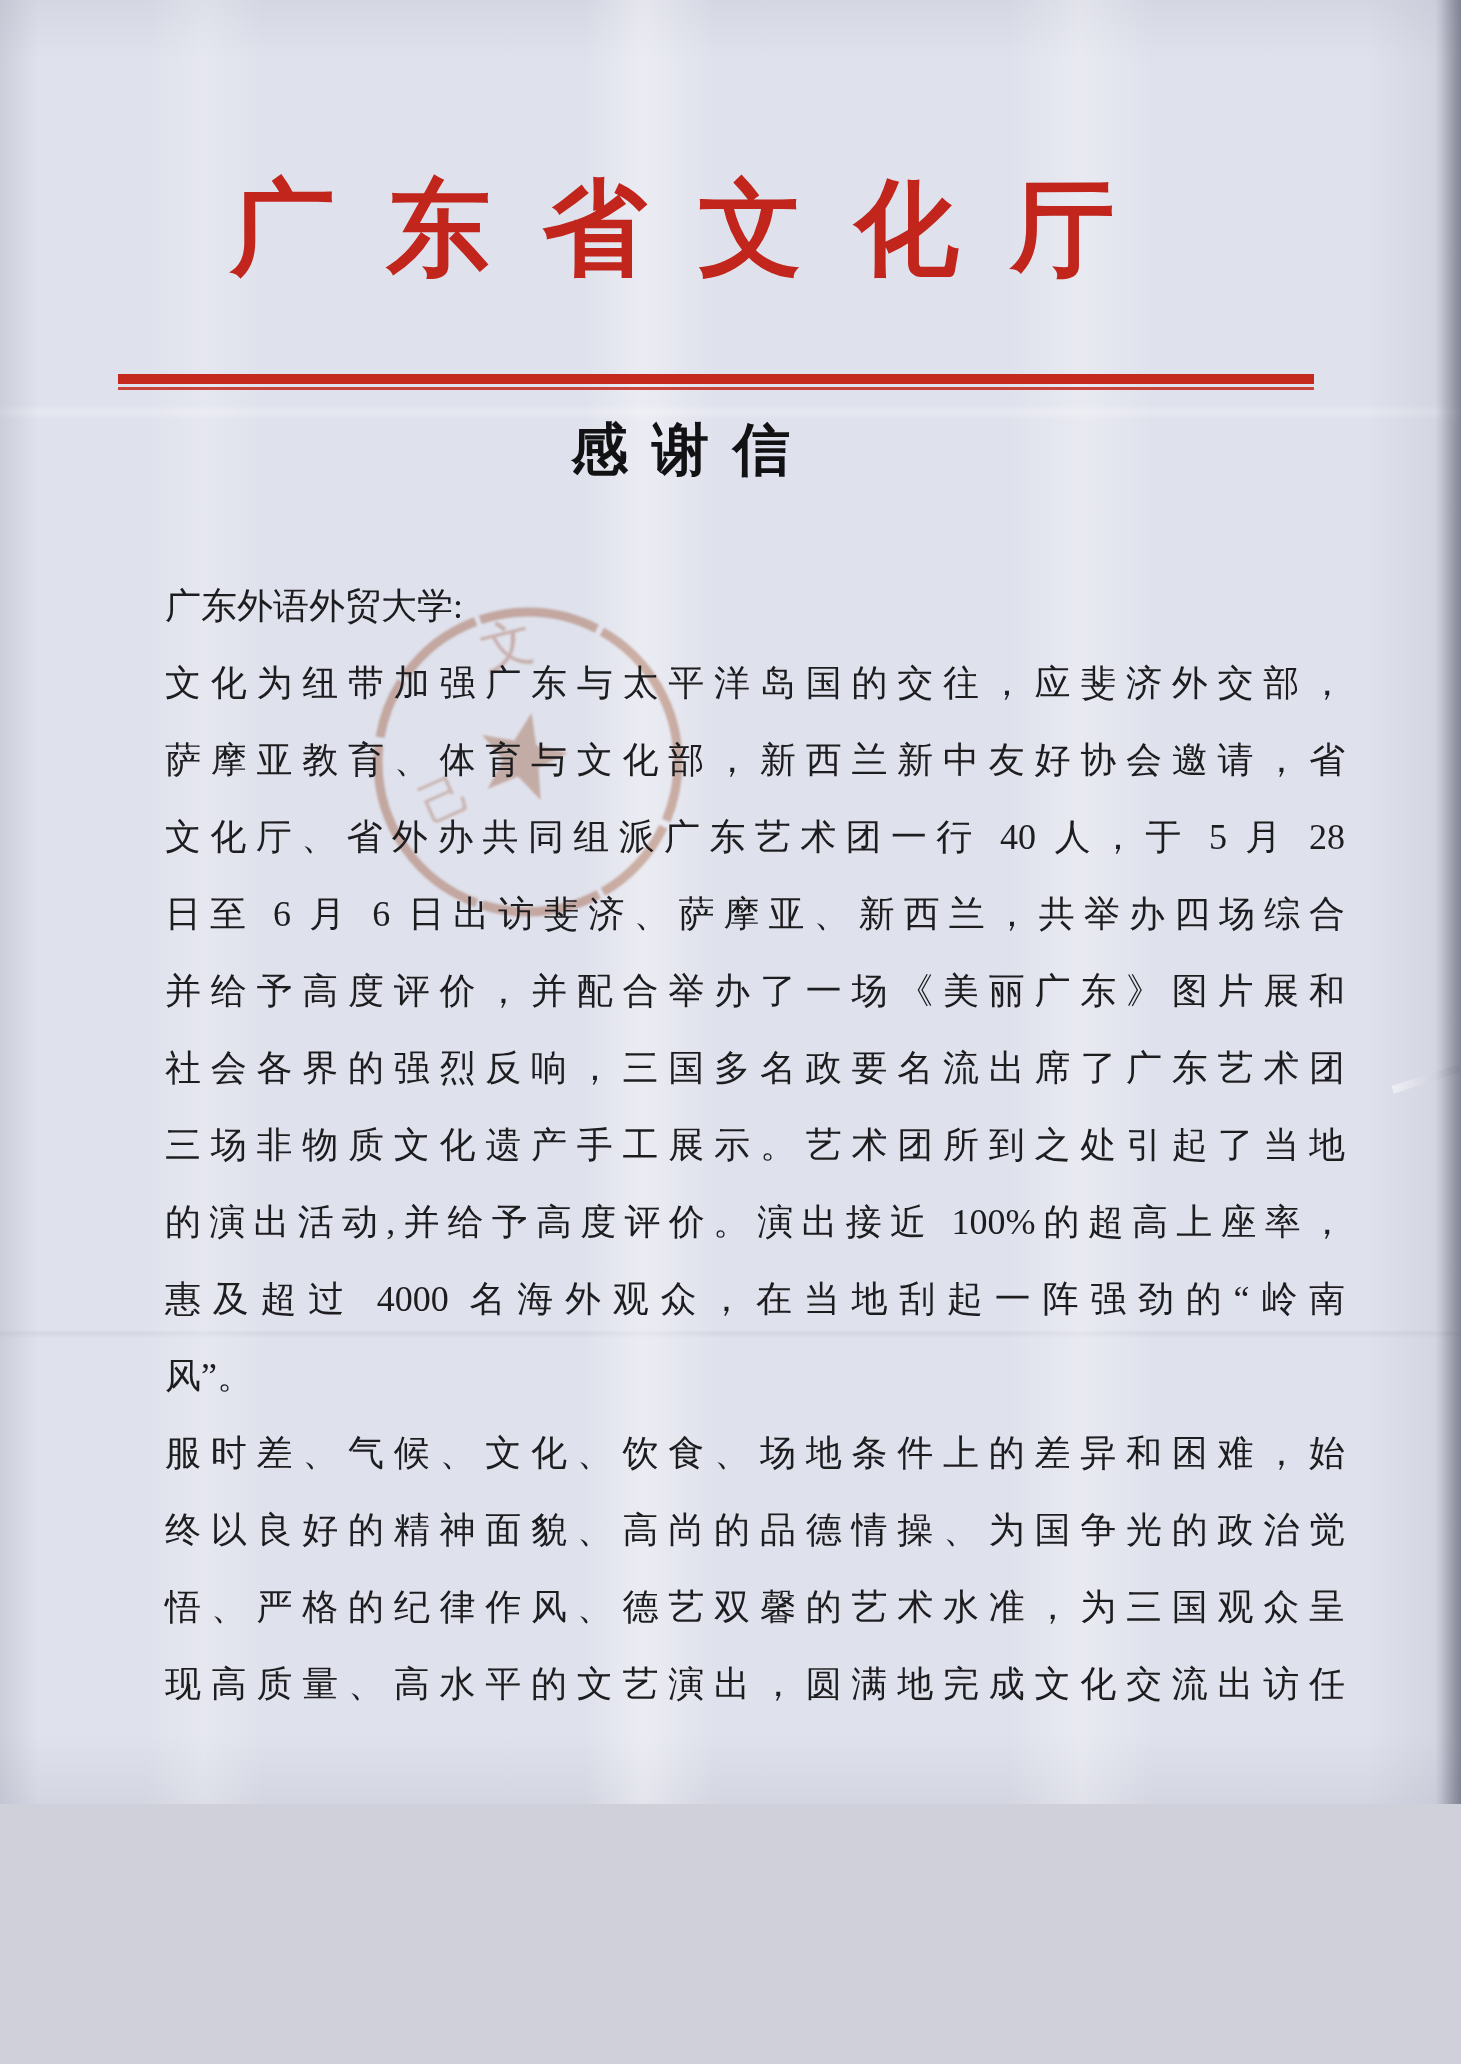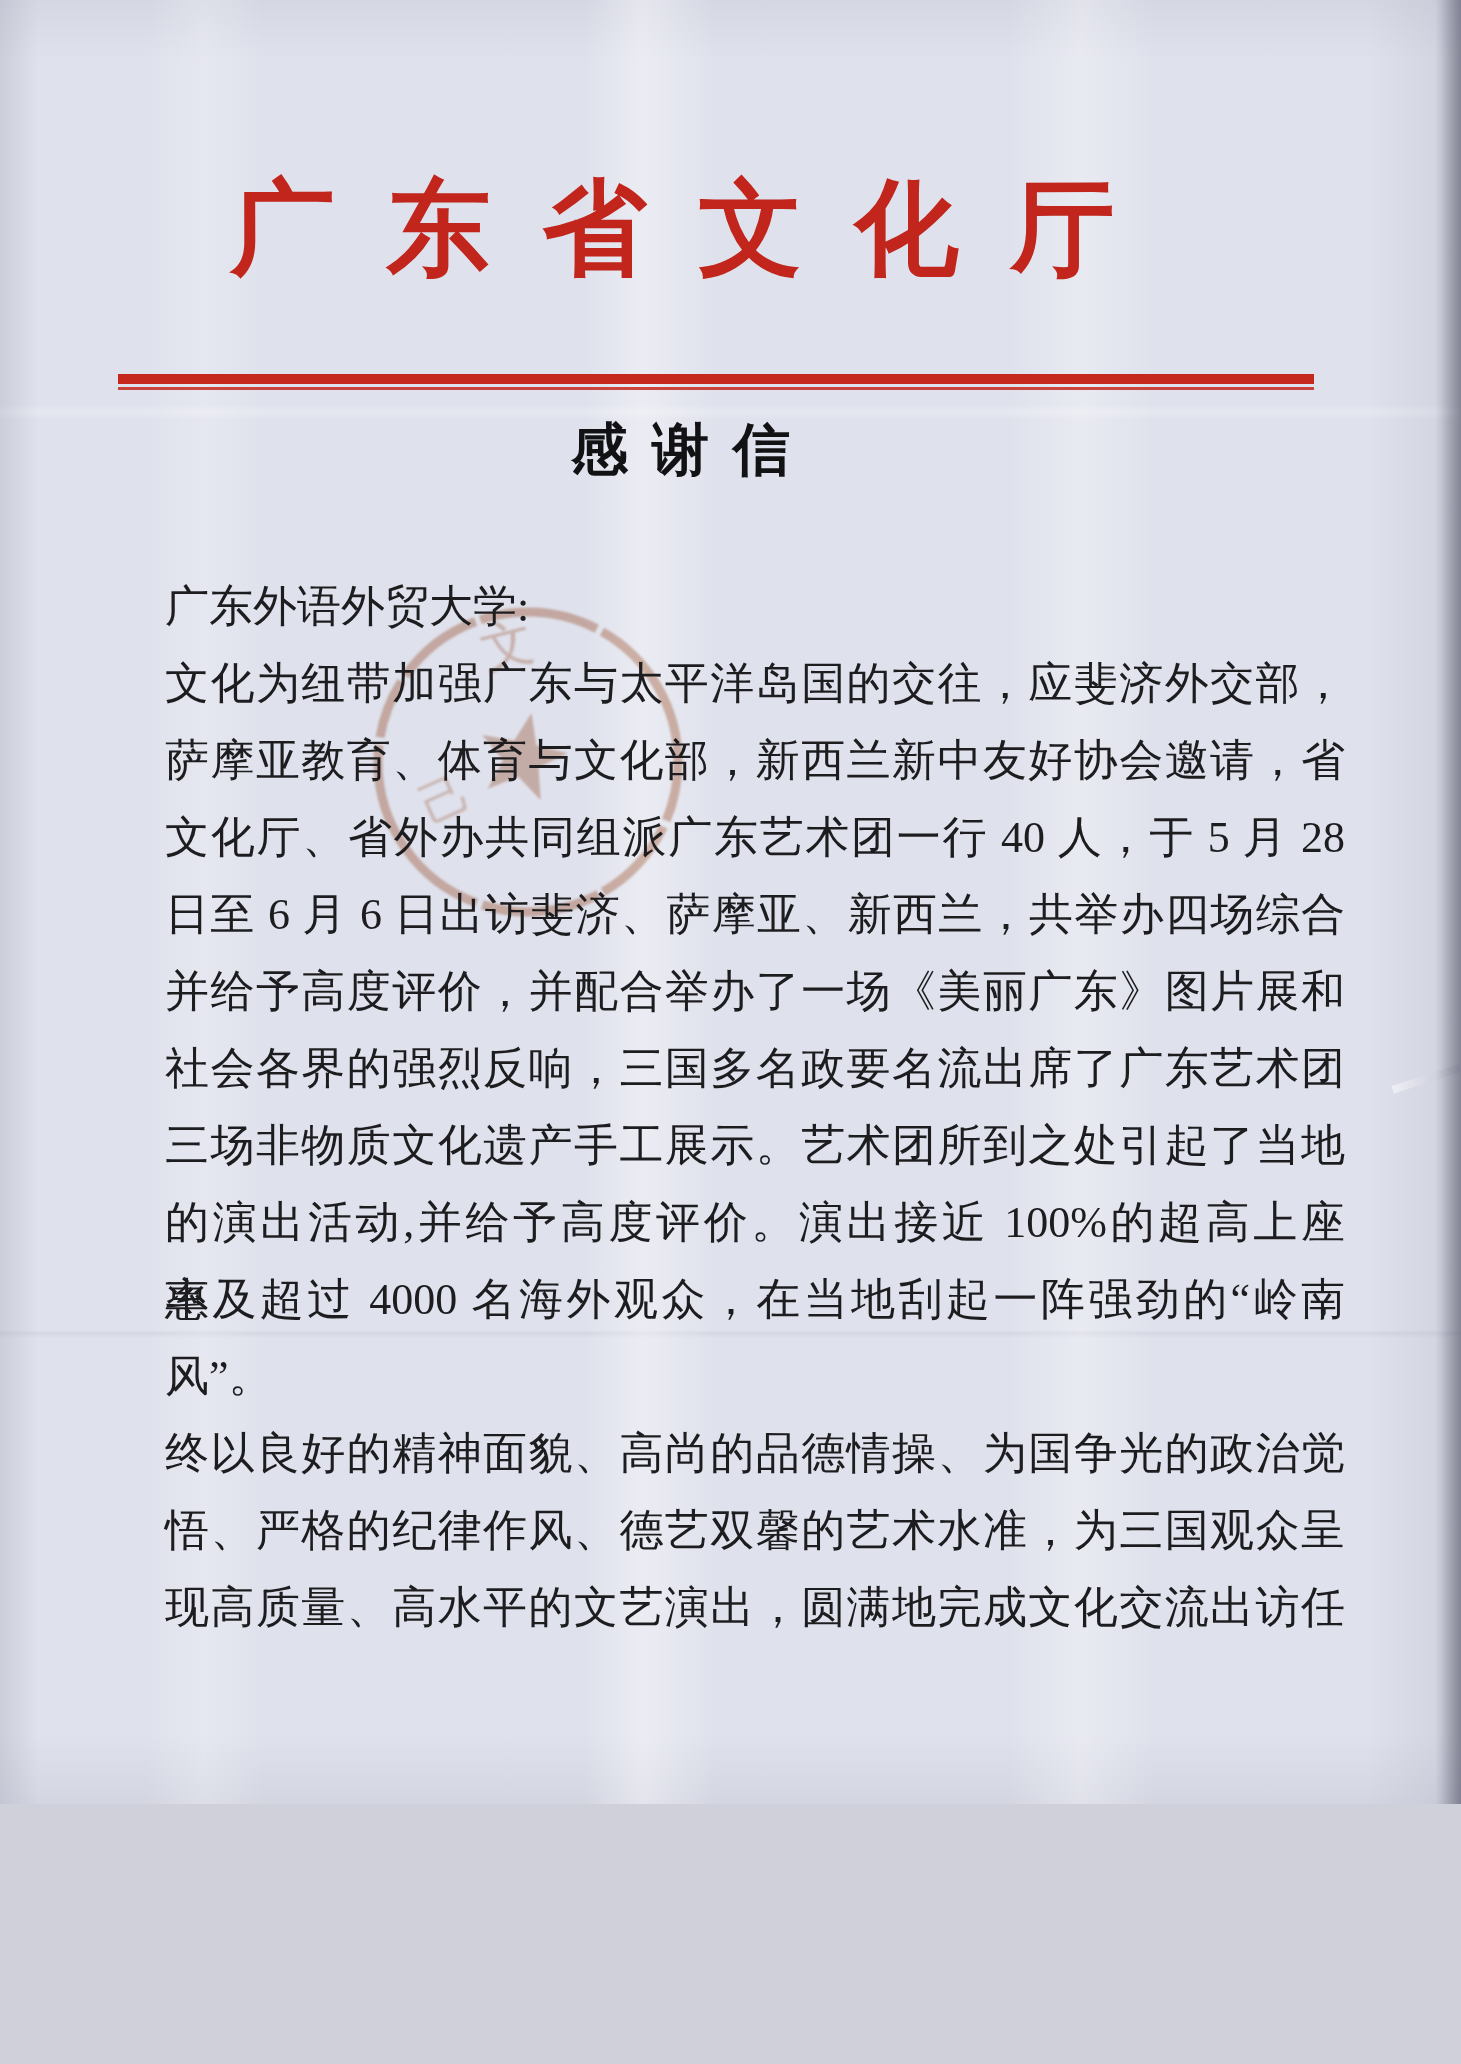--- a/index.html
+++ b/index.html
@@ -40,21 +40,21 @@
     text-align:center;transform:translateX(-38px);
     font-family:"Liberation Sans","DejaVu Sans",sans-serif;
     font-size:57px;font-weight:bold;letter-spacing:.42em;
     color:#121214;white-space:nowrap;
   }
   .letter-body{
     position:absolute;left:165px;top:568px;width:1180px;
   }
   .line{
     height:77px;line-height:77px;
-    font-size:44px;
+    font-size:36px;
     text-align:left;
     white-space:nowrap;
     overflow:visible;
   }
   .line.justify{
     white-space:normal;
     text-align:justify;
     text-align-last:justify;
   }
   .line.indent{padding-left:92px;}
@@ -105,20 +105,21 @@
       <div class="line justify">文化为纽带加强广东与太平洋岛国的交往，应斐济外交部，</div>
       <div class="line justify">萨摩亚教育、体育与文化部，新西兰新中友好协会邀请，省</div>
       <div class="line justify">文化厅、省外办共同组派广东艺术团一行 40 人，于 5 月 28</div>
       <div class="line justify">日至 6 月 6 日出访斐济、萨摩亚、新西兰，共举办四场综合</div>
       <div class="line justify">并给予高度评价，并配合举办了一场《美丽广东》图片展和</div>
       <div class="line justify">社会各界的强烈反响，三国多名政要名流出席了广东艺术团</div>
       <div class="line justify">三场非物质文化遗产手工展示。艺术团所到之处引起了当地</div>
       <div class="line justify">的演出活动,并给予高度评价。演出接近 100%的超高上座率，</div>
       <div class="line justify">惠及超过 4000 名海外观众，在当地刮起一阵强劲的“岭南</div>
       <div class="line">风”。</div>
+      <div class="line justify">服时差、气候、文化、饮食、场地条件上的差异和困难，始</div>
       <div class="line justify">终以良好的精神面貌、高尚的品德情操、为国争光的政治觉</div>
       <div class="line justify">悟、严格的纪律作风、德艺双馨的艺术水准，为三国观众呈</div>
       <div class="line justify">现高质量、高水平的文艺演出，圆满地完成文化交流出访任</div>
     </div>
 
   <div class="footer-rule">
     <div class="thin"></div>
     <div class="gap"></div>
     <div class="thick"></div>
   </div>

